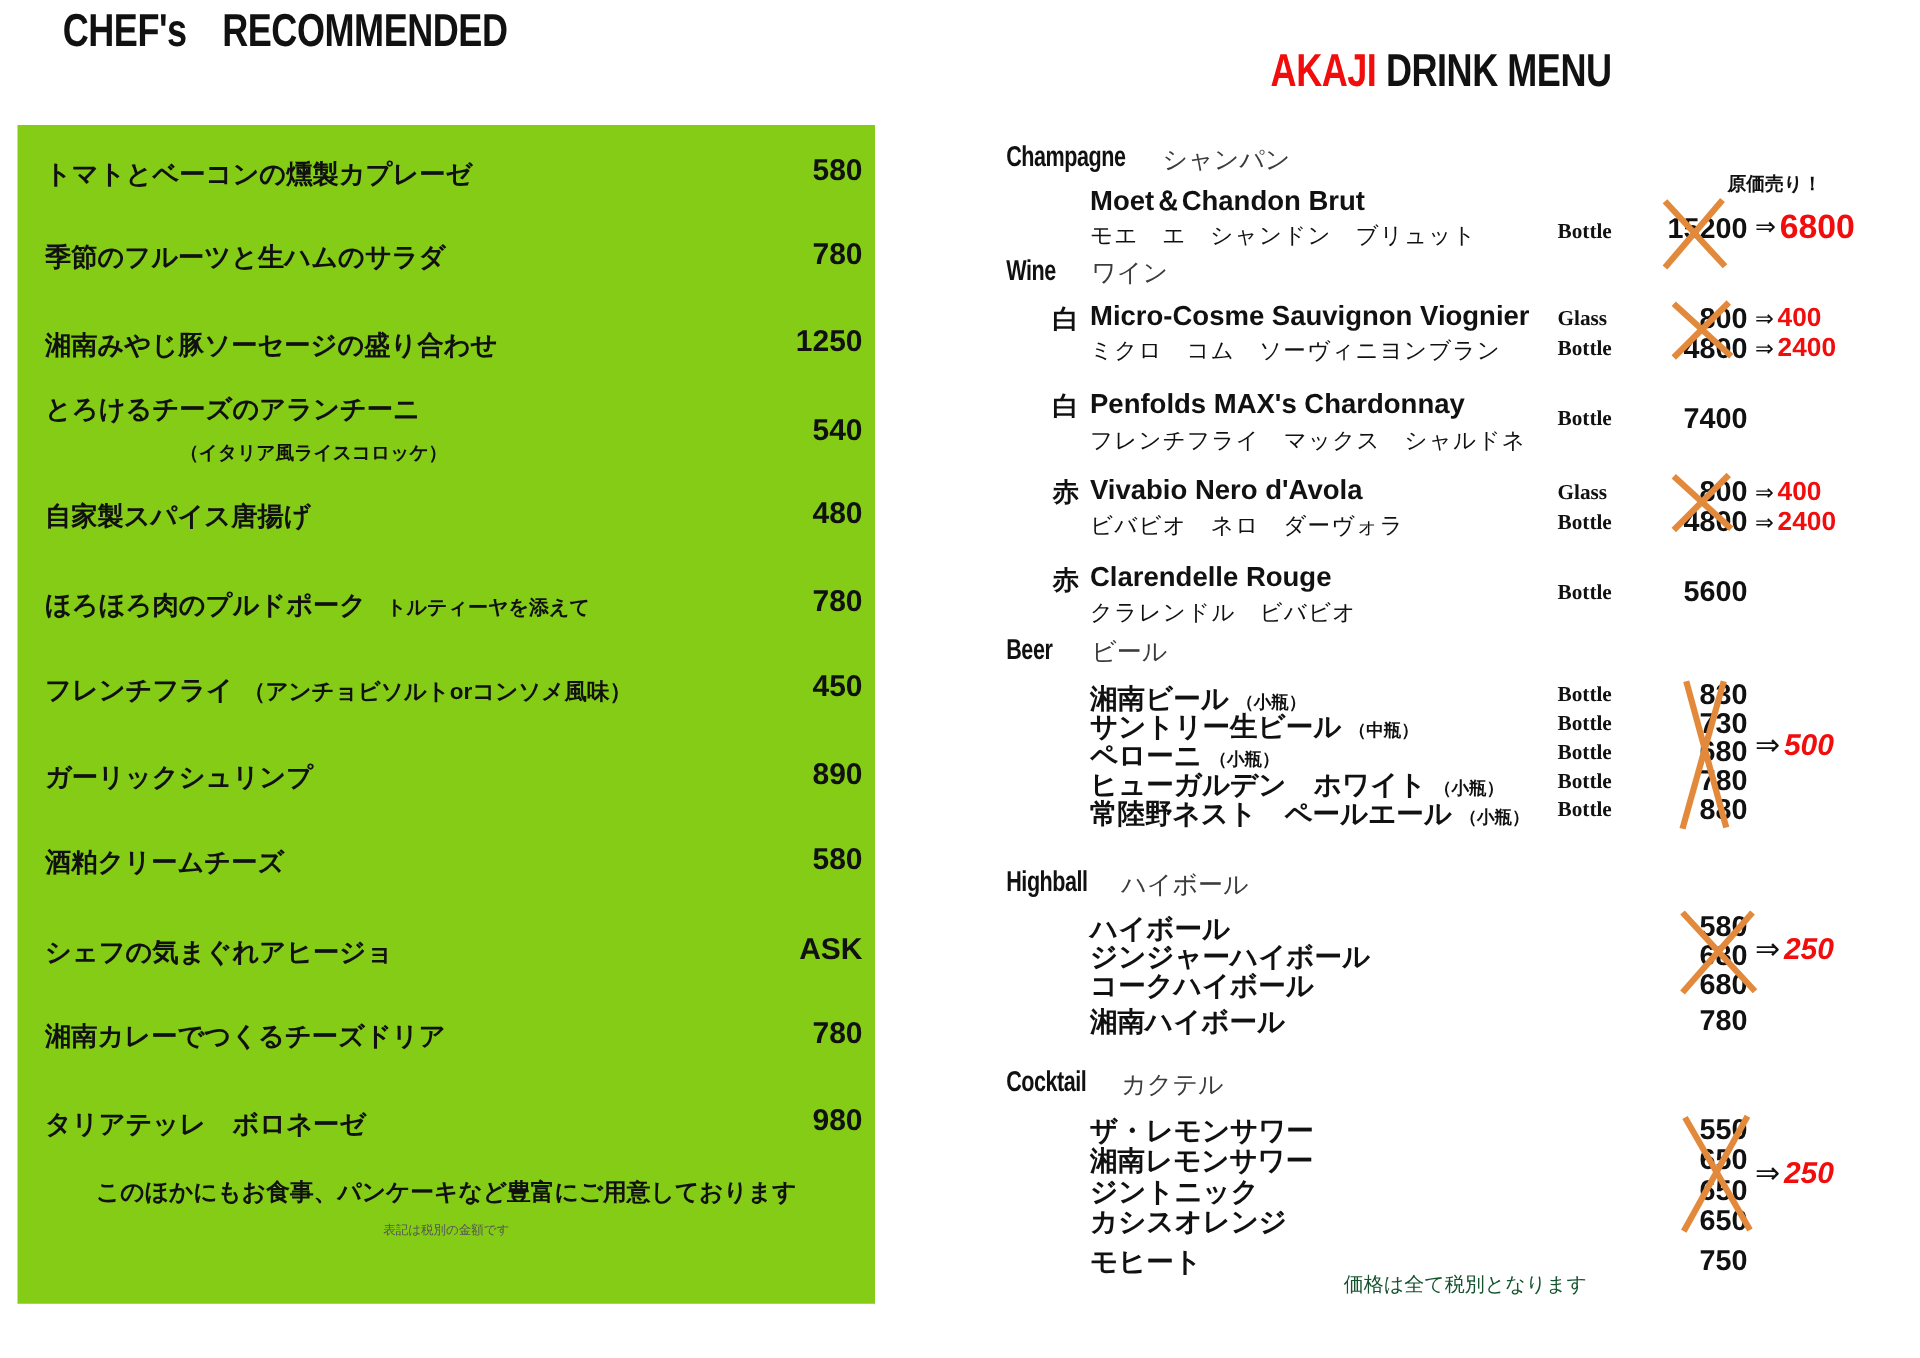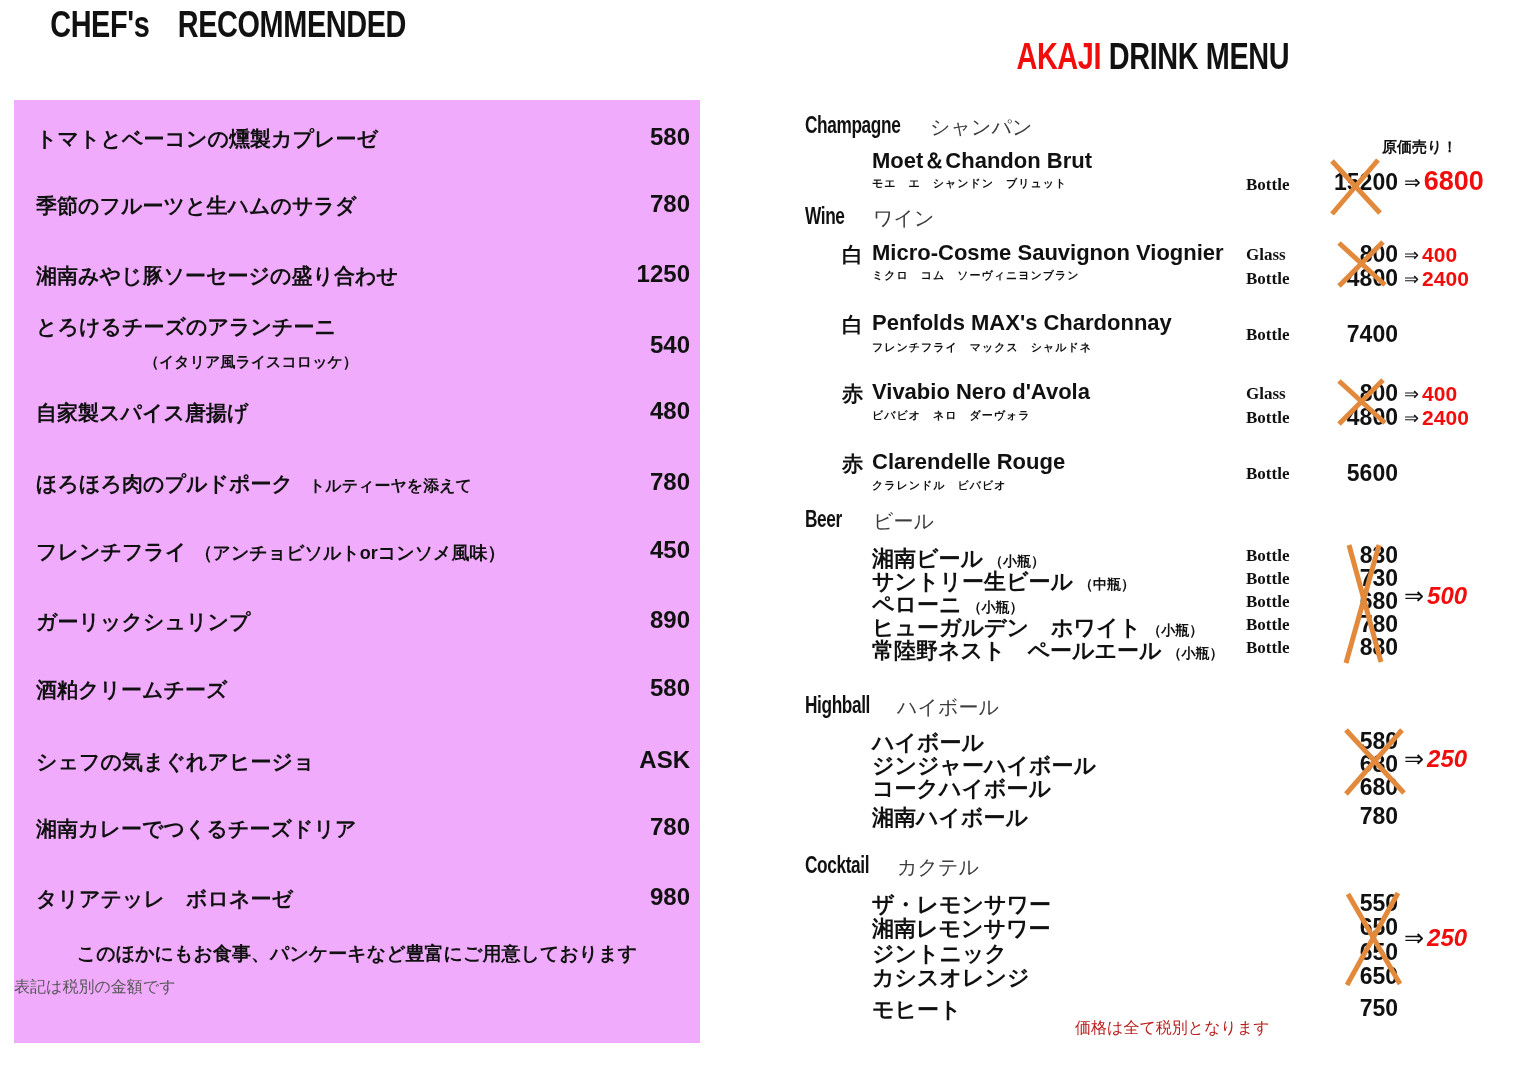--- a/index.html
+++ b/index.html
@@ -3,47 +3,47 @@
 <meta charset="utf-8">
 <style>
   html,body{margin:0;padding:0;background:#fff;}
   #stage{position:relative;width:1536px;height:1086px;background:#ffffff;overflow:hidden;
          font-family:"Liberation Sans",sans-serif;color:#111;}
   .abs{position:absolute;}
   .cond{display:inline-block;transform:scaleX(0.78);transform-origin:center;font-weight:700;letter-spacing:-0.5px;}
   .condL{display:inline-block;transform:scaleX(0.75);transform-origin:0 50%;font-weight:700;letter-spacing:-0.5px;}
   
   #left-title{left:0;top:36;width:710;text-align:center;font-size:37px;font-weight:700;}
-  #left-panel{left:14px;top:100px;width:686px;height:943px;background:#f0abfc;}
+  #left-panel{left:14px;top:100px;width:686px;height:943px;background:#84cc16;}
   .l-name{position:absolute;left:22px;font-size:21px;font-weight:700;white-space:nowrap;}
   .l-name .sfx{font-size:16px;margin-left:16px;}
   .l-note{position:absolute;left:130px;font-size:15px;font-weight:700;}
   .l-price{position:absolute;right:10px;width:120px;text-align:right;font-size:24px;font-weight:700;}
   .l-foot-b{position:absolute;left:0;width:100%;text-align:center;font-size:19px;font-weight:700;}
-  .l-foot-n{position:absolute;left:0;width:100%;font-size:16px;color:#555;}
+  .l-foot-n{position:absolute;left:0;width:100%;text-align:center;font-size:10px;color:#555;}
   
   #right-title{left:770px;top:36px;width:766px;text-align:center;font-size:37px;font-weight:700;white-space:nowrap;}
   .t-red{color:#f20d0d;}
   .sec-word{position:absolute;left:805px;font-size:23px;white-space:nowrap;}
   .sec-jp{position:absolute;font-family:"DejaVu Serif","Liberation Serif",serif;font-size:20px;color:#3c3c3c;white-space:nowrap;}
   .d-pre{position:absolute;left:842px;font-size:21px;font-weight:700;}
   .d-name{position:absolute;left:872px;font-size:22px;font-weight:700;white-space:nowrap;}
-  .d-sub{position:absolute;left:872px;font-size:11px;font-weight:700;letter-spacing:1px;white-space:nowrap;}
+  .d-sub{position:absolute;left:872px;font-size:18px;font-weight:400;letter-spacing:1px;white-space:nowrap;}
   .d-name .sz{font-size:14px;margin-left:6px;}
   .serv{position:absolute;left:1246px;font-size:17px;font-weight:700;font-family:Liberation Serif, serif;}
   .price{position:absolute;left:1300px;width:98px;text-align:right;font-size:23px;font-weight:700;}
   .sale{position:absolute;left:1404px;display:flex;align-items:center;white-space:nowrap;}
   .sale .arr{font-size:18px;color:#111;margin-right:3px;}
   .sale .val{color:#f20d0d;font-weight:700;font-size:21px;}
   .sale.big .arr{font-size:24px;}
   .sale.big .val{font-size:24px;font-style:italic;}
   .sale.med .arr{font-size:20px;}
   .sale.med .val{font-size:27px;}
   .promo{position:absolute;left:1382px;font-size:15px;font-weight:700;}
-  .foot-r{position:absolute;left:1075px;font-size:16px;color:#b91c1c;}
+  .foot-r{position:absolute;left:1075px;font-size:16px;color:#14532d;}
   .cross{position:absolute;pointer-events:none;}
 </style>
 </head>
 <body>
 
 <div id="stage">
 
   <div class="abs" id="left-title"><span class="cond">CHEF's　RECOMMENDED</span></div>
 
   <div class="abs" id="left-panel">

